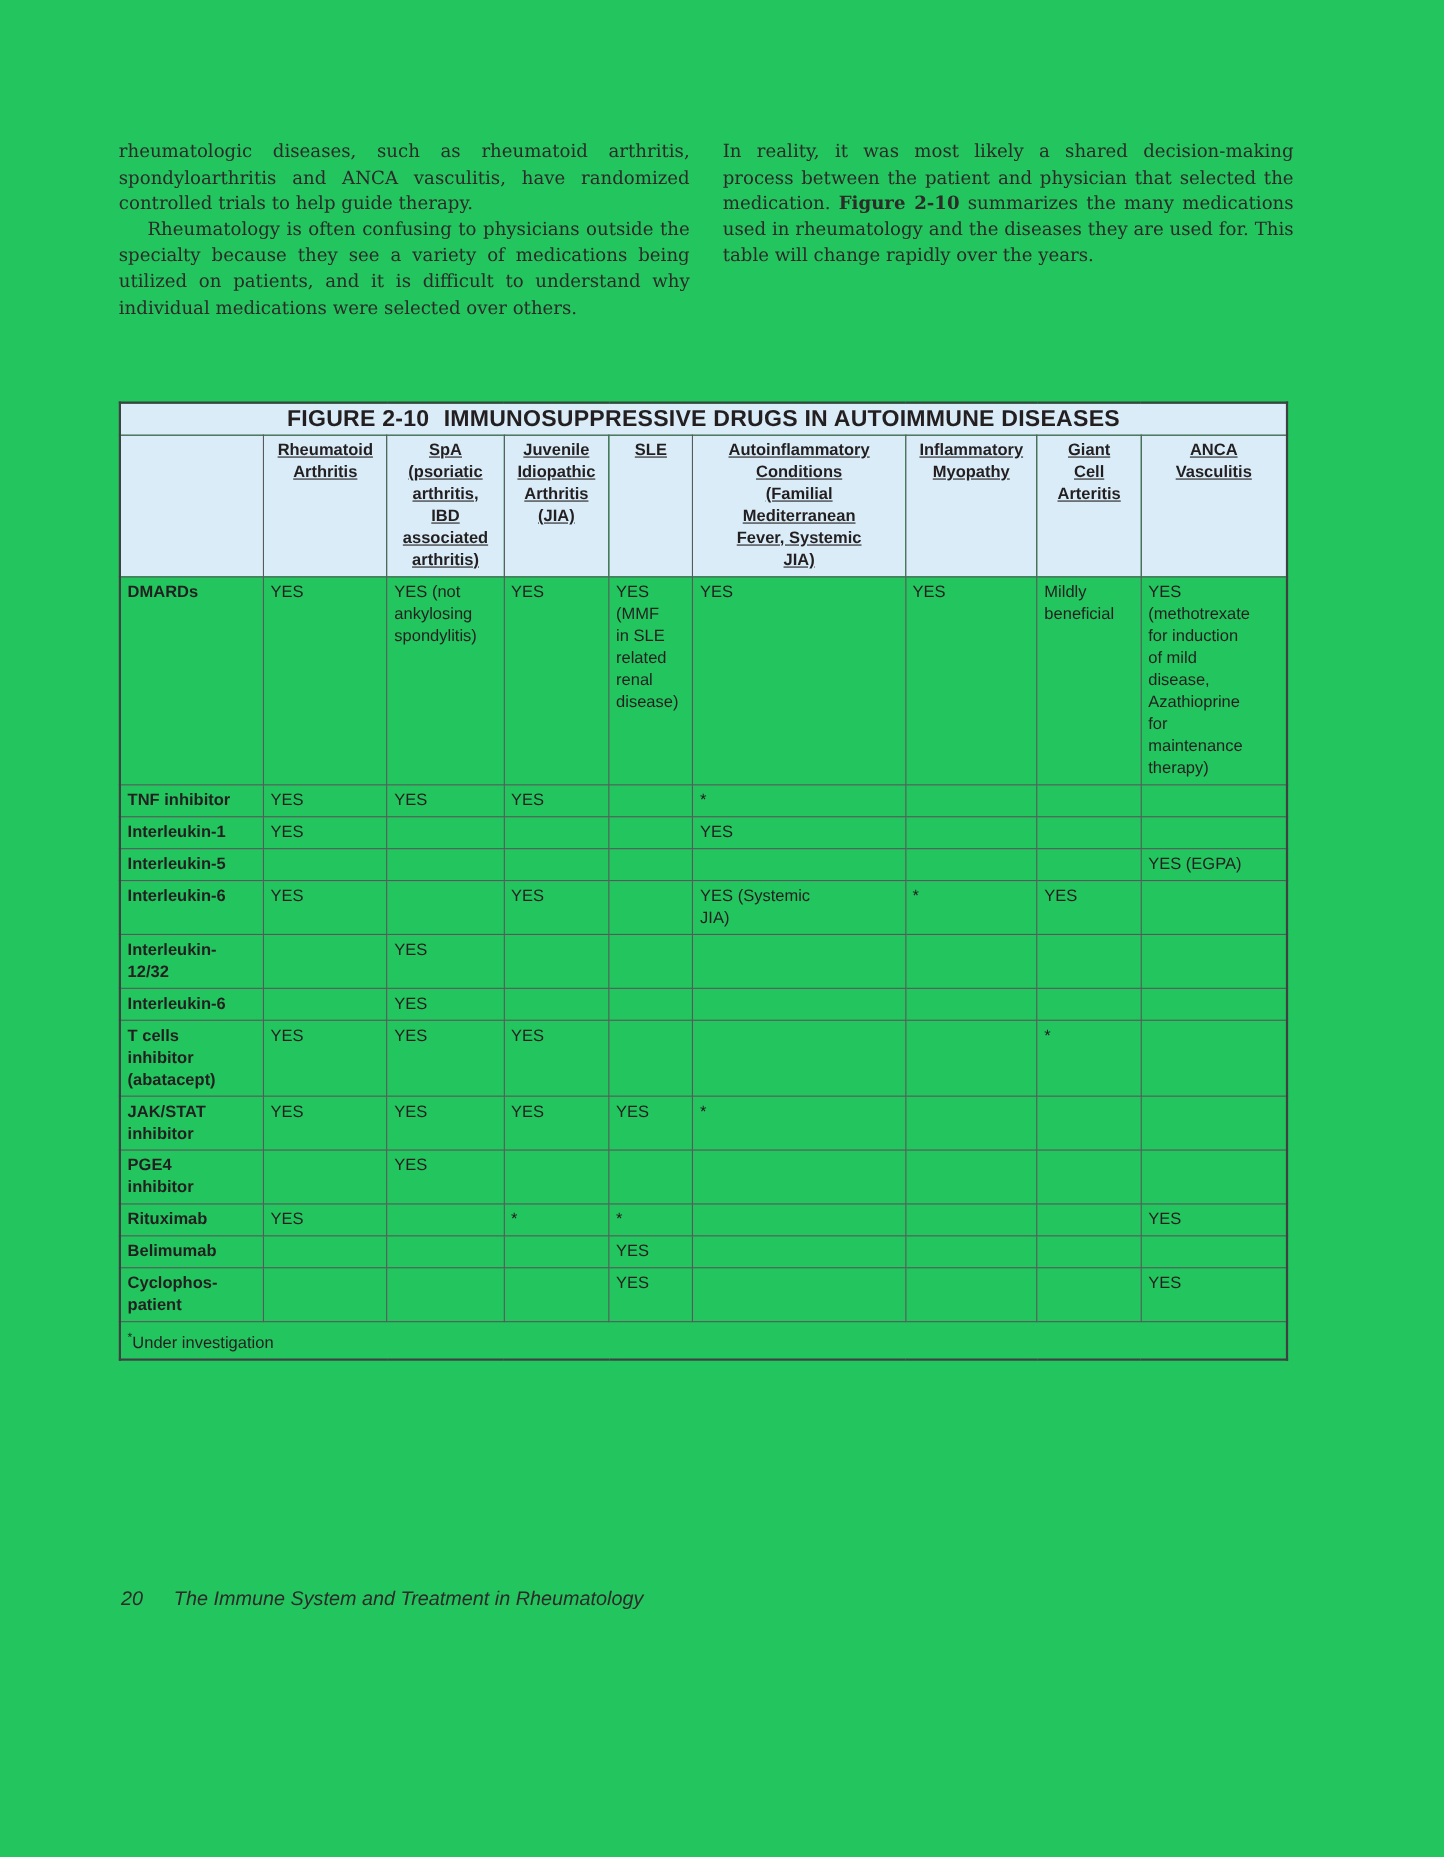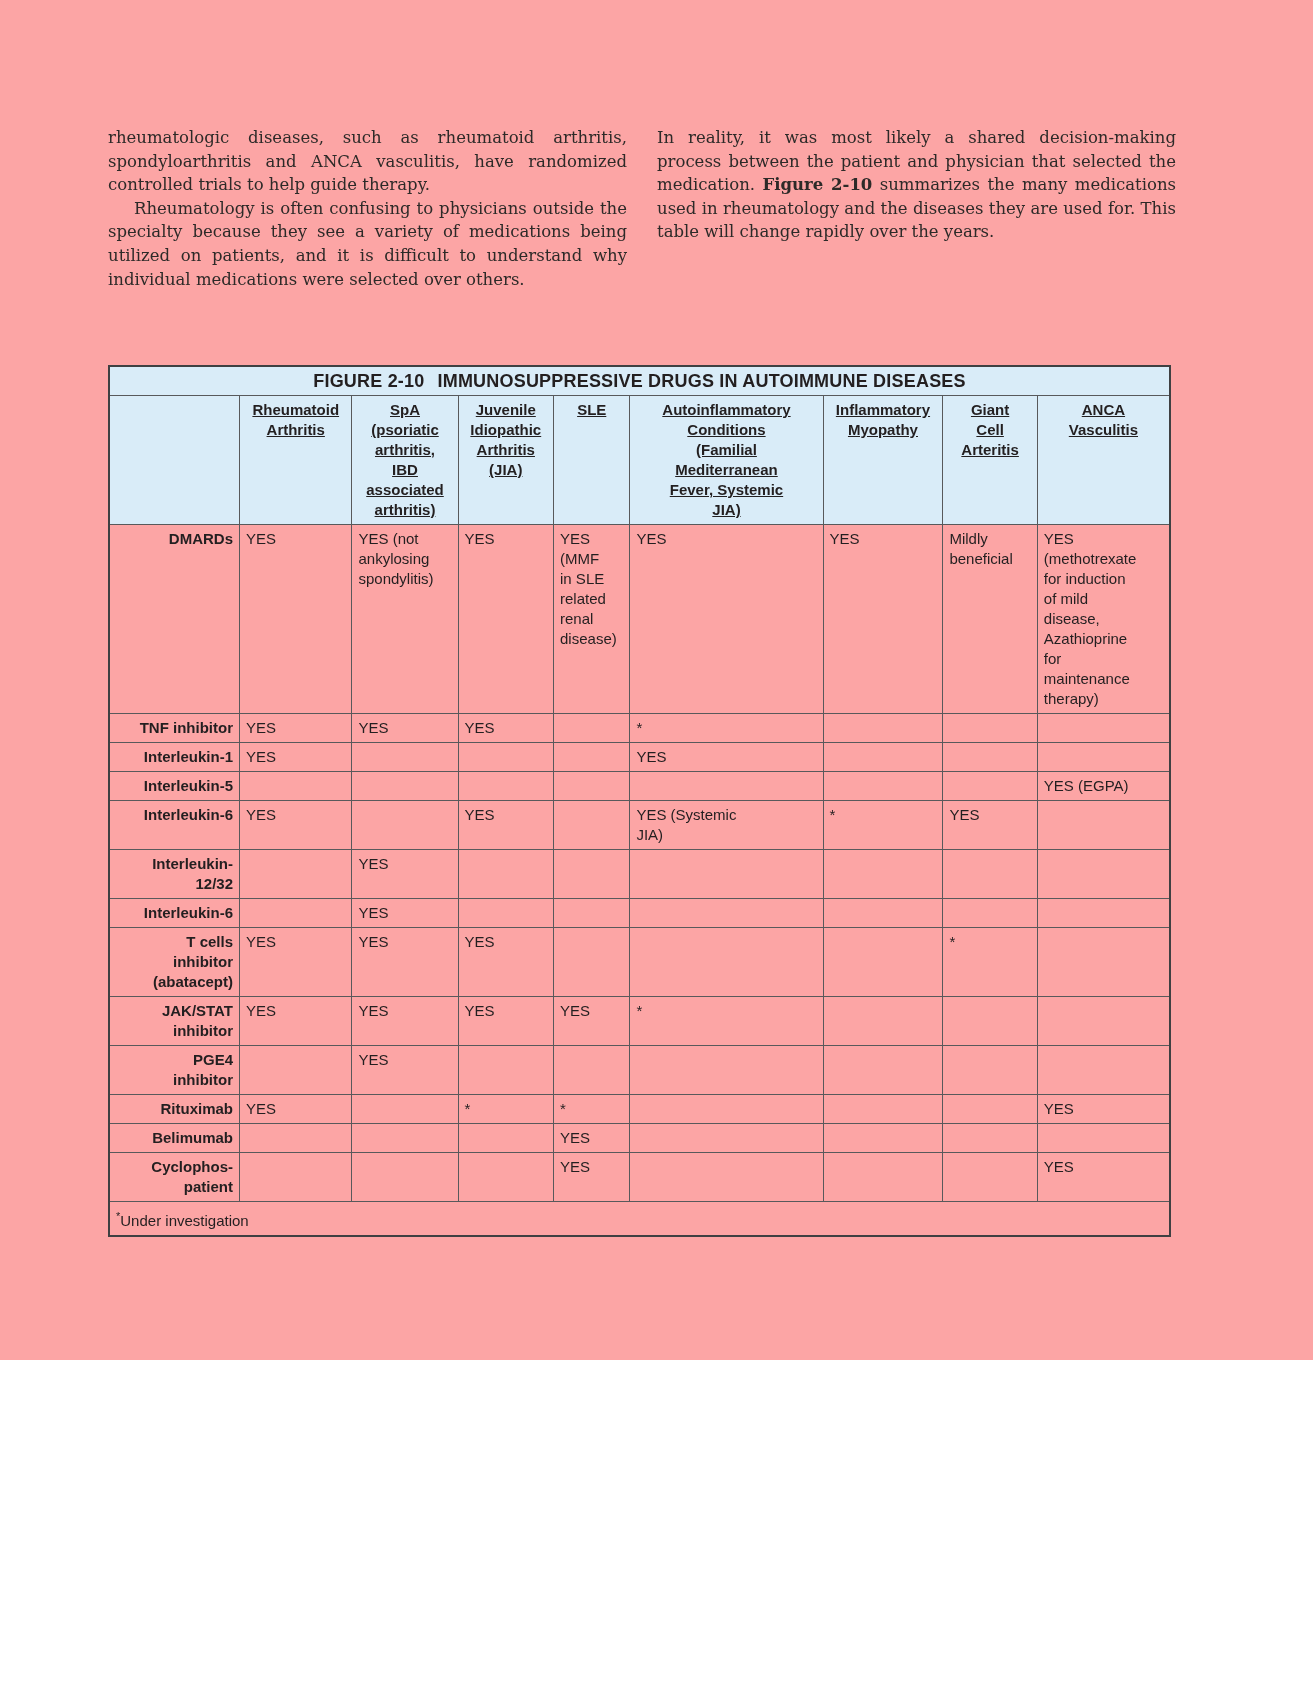--- a/index.html
+++ b/index.html
@@ -1,20 +1,20 @@
 <!DOCTYPE html>
 <html style="--hdr-bg: #d9ecf8;"><head>
 <meta charset="utf-8">
 <style>
   html, body { margin: 0; padding: 0; background: #ffffff; }
   .page {
     position: relative;
     width: 1313px;
-    height: 1360px;
-    background: #fca5a5;
+    height: 1688px;
+    background: #22c55e;
     font-family: "Liberation Sans", sans-serif;
     color: #231f20;
     overflow: hidden;
   }
 
   
   .body-text {
     position: absolute;
     top: 126px;
     left: 108px;
@@ -59,35 +59,35 @@
   .col-4 { width: 7.2%; }
   .col-5 { width: 18.2%; }
   .col-6 { width: 11.3%; }
   .col-7 { width: 8.9%; }
   .col-8 { width: 12.5%; }
 
   .title-cell {
     background: var(--hdr-bg, #d9ecf8);
     text-align: center;
     font-weight: bold;
-    font-size: 18px;
+    font-size: 21px;
     letter-spacing: 0.2px;
     padding: 5px 4px 4px;
     white-space: normal;
   }
   .title-cell .tgap { margin-left: 13px; }
   .header-row th {
     background: var(--hdr-bg, #d9ecf8);
     text-align: center;
     font-weight: bold;
     text-decoration: underline;
   }
   tbody th.rowlabel {
     font-weight: bold;
-    text-align: right;
+    text-align: left;
   }
   tbody td { text-align: left; }
   .footnote-cell {
     white-space: normal;
     padding: 3px 8px 9px;
   }
   .footnote-cell sup { font-size: 11px; }
 
   
   .footer {

